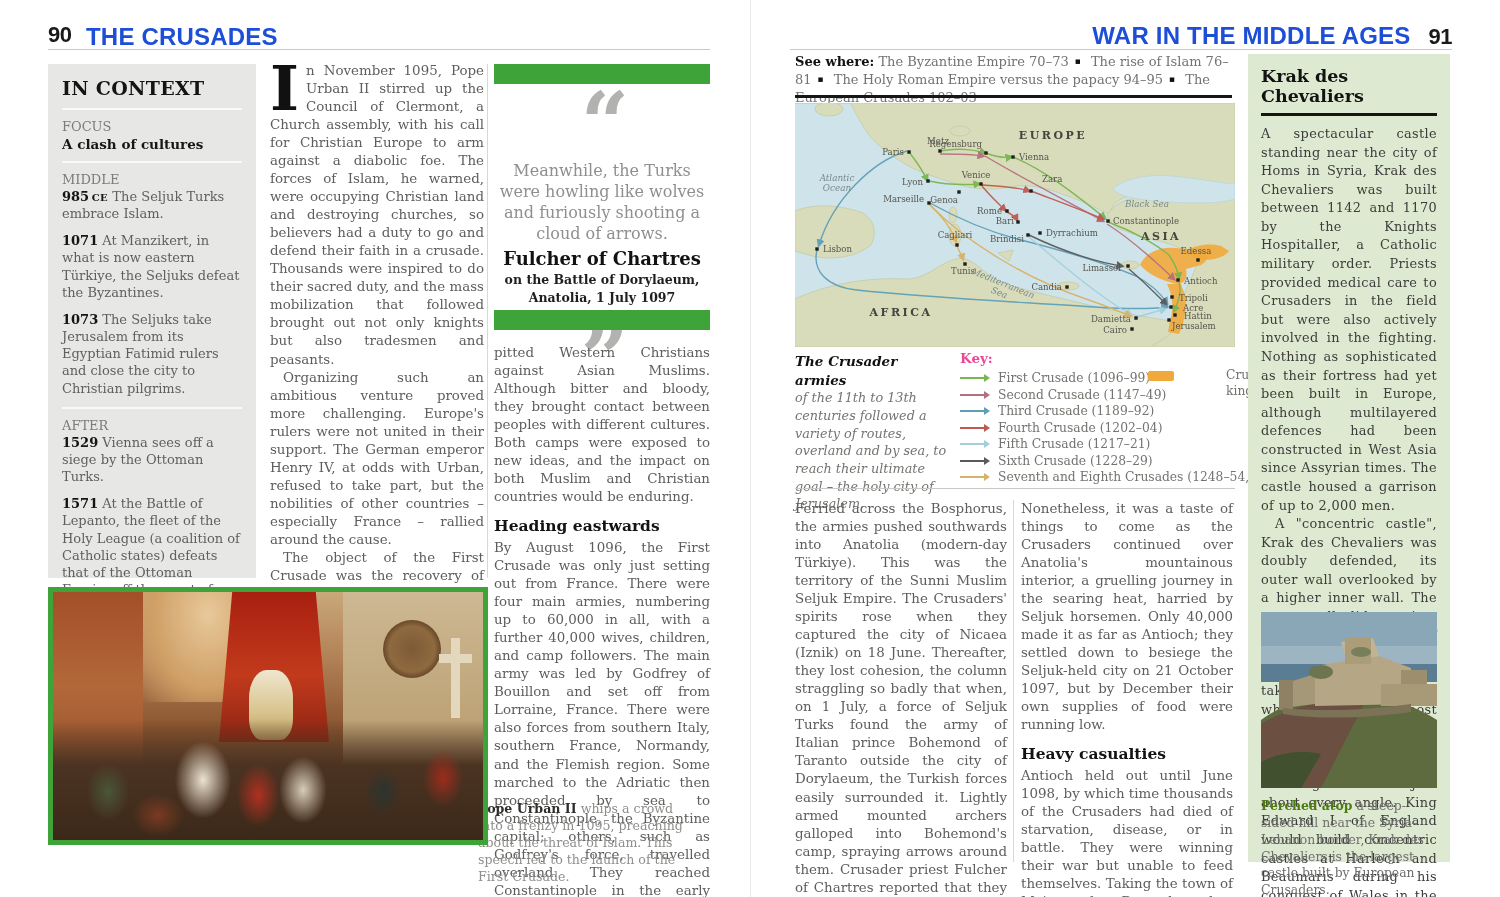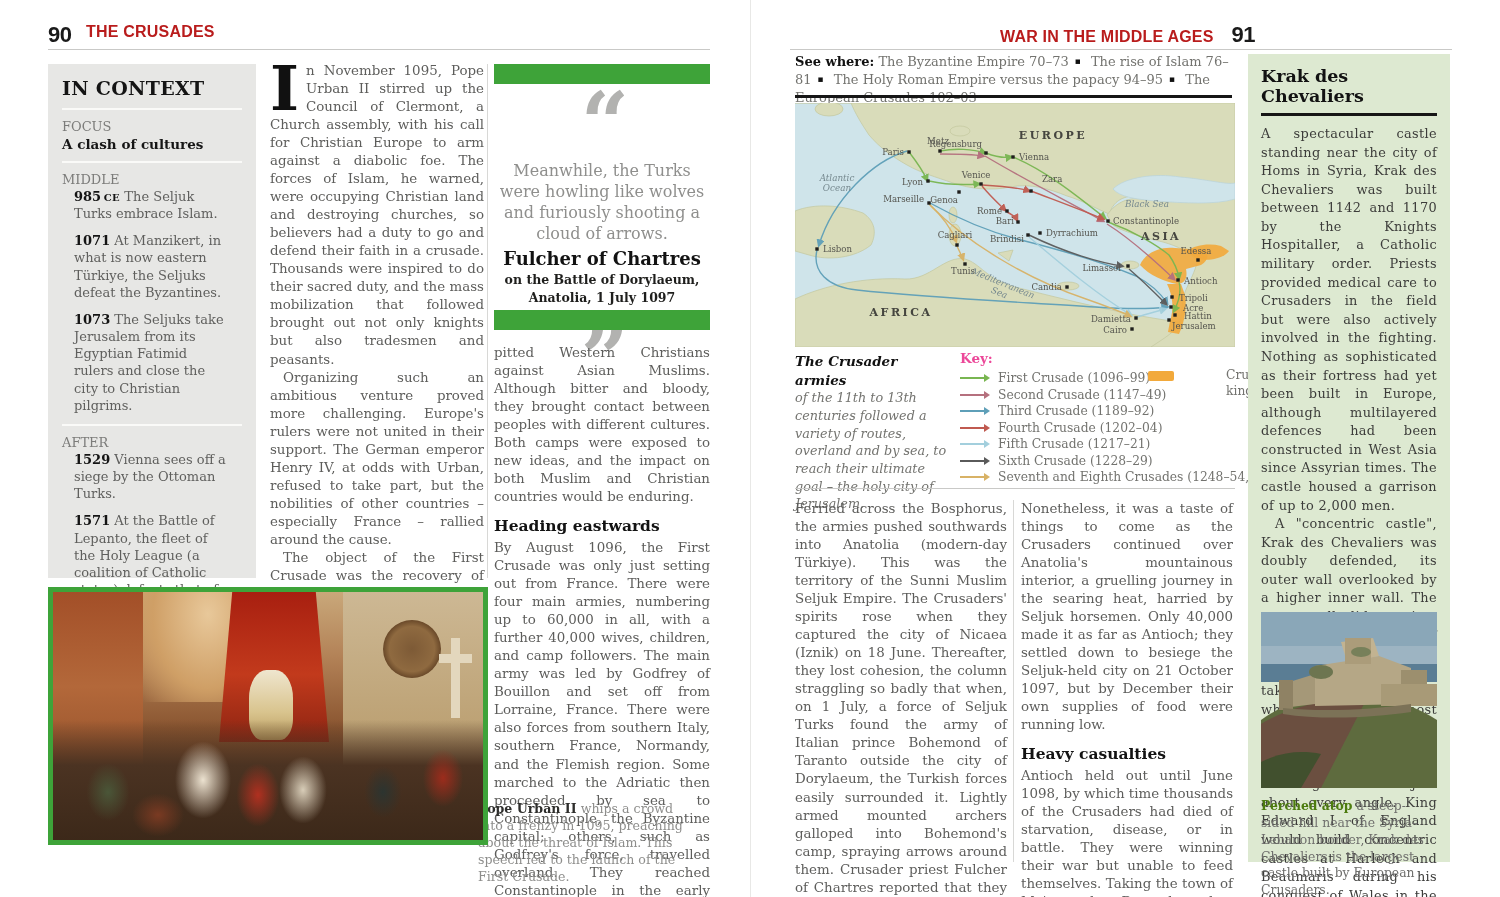--- a/index.html
+++ b/index.html
@@ -5,31 +5,31 @@
   html,body{margin:0;padding:0;background:#ffffff;}
   body{width:1500px;height:897px;position:relative;overflow:hidden;
        font-family:"DejaVu Serif","Liberation Serif",serif;
        -webkit-font-smoothing:antialiased;}
   .abs{position:absolute;}
 
   
   .folio{font-family:"Liberation Sans","DejaVu Sans",sans-serif;font-weight:bold;
          font-size:22px;color:#1a1a1a;letter-spacing:-0.5px;}
   .runhead{font-family:"Liberation Sans","DejaVu Sans",sans-serif;font-weight:bold;
-           font-size:16px;color:#b91c1c;letter-spacing:0.2px;}
+           font-size:24px;color:#1d4ed8;letter-spacing:0.2px;}
   .headrule{height:1px;background:#c9c9c7;}
 
   
   .ctx-box{left:48px;top:64px;width:208px;height:514px;background:#e7e7e5;
            box-sizing:border-box;padding:13px 14px;}
   .ctx-title{font-size:19px;font-weight:bold;color:#141414;letter-spacing:0.3px;}
   .ctx-rule{height:2px;background:#fafaf8;margin:9px 0;}
   .ctx-label{font-size:13px;color:#7c7c7a;margin-top:2px;}
   .ctx-focus{font-size:13.5px;font-weight:bold;color:#161616;margin:2px 0 1px;}
-  .ctx-entry{font-size:13px;line-height:1.32;color:#5f5f5d;margin:0 12px 10px;}
+  .ctx-entry{font-size:13px;line-height:1.32;color:#5f5f5d;margin:0 0 10px;}
   .ctx-year{font-weight:bold;color:#141414;}
   .ctx-era{font-weight:bold;color:#141414;font-size:10px;letter-spacing:0.5px;}
 
   
   .bodycol{font-size:13.4px;line-height:1.345;color:#5d5d5b;text-align:justify;}
   .bodycol p{margin:0;}
   .bodycol p.ind{text-indent:13px;}
   .dropcap{float:left;font-size:62px;line-height:0.82;font-weight:bold;
            color:#111;margin:2px 7px 0 0;font-family:"DejaVu Serif",serif;}
   .subhead{font-size:15.5px;font-weight:bold;color:#131313;margin:10px 0 2px;}
@@ -166,21 +166,21 @@
        radial-gradient(ellipse 34px 48px at 250px 70px,#d8cdb8 0%,rgba(0,0,0,0) 70%),
        radial-gradient(ellipse 30px 44px at 205px 75px,#b03020 0%,rgba(0,0,0,0) 72%),
        radial-gradient(ellipse 28px 40px at 390px 58px,#9c2c1c 0%,rgba(0,0,0,0) 72%),
        radial-gradient(ellipse 30px 40px at 55px 72px,#4a5638 0%,rgba(0,0,0,0) 72%),
        radial-gradient(ellipse 26px 36px at 330px 72px,#2c3430 0%,rgba(0,0,0,0) 72%),
        radial-gradient(ellipse 36px 30px at 105px 95px,#7a3a22 0%,rgba(0,0,0,0) 72%),
        linear-gradient(180deg,rgba(61,40,26,0) 0%,#4b3322 35%,#3a2718 100%);"></div>
 </div>
 
 <div class="abs headrule" style="left:790px;top:49px;width:662px;"></div>
-<div class="abs" style="left:1000px;top:22px;width:452px;display:flex;align-items:baseline;gap:18px;">
+<div class="abs" style="left:1000px;top:22px;width:452px;display:flex;justify-content:flex-end;align-items:baseline;gap:18px;">
   <span class="runhead">WAR IN THE MIDDLE AGES</span>
   <span class="folio">91</span>
 </div>
 
 <div class="abs see-also" style="left:795px;top:53px;width:440px;">
   <b>See where:</b>
   <span id="see-also-items"> The Byzantine Empire 70–73<span class="see-sep">▪</span> The rise of Islam 76–81<span class="see-sep">▪</span> The Holy Roman Empire versus the papacy 94–95<span class="see-sep">▪</span> The European Crusades 102–03</span>
 </div>
 <div class="abs blackrule" style="left:795px;top:95px;width:437px;"></div>
 

